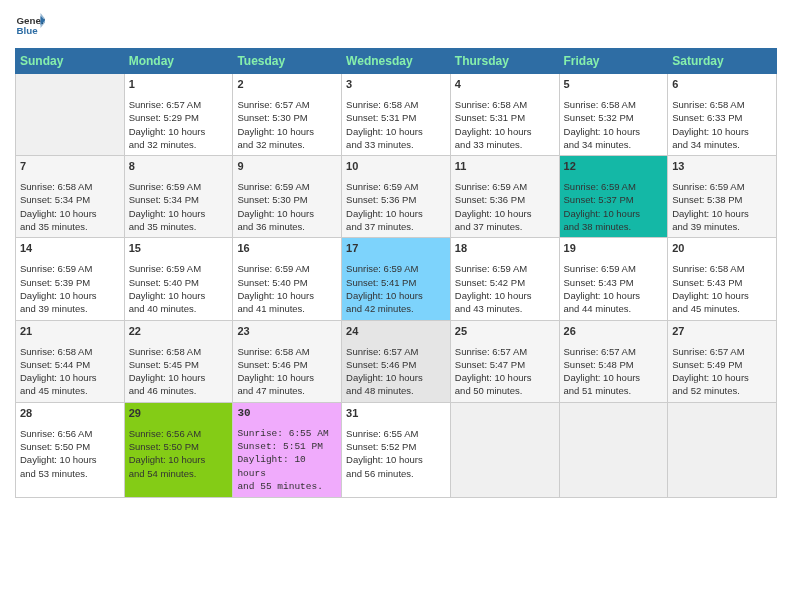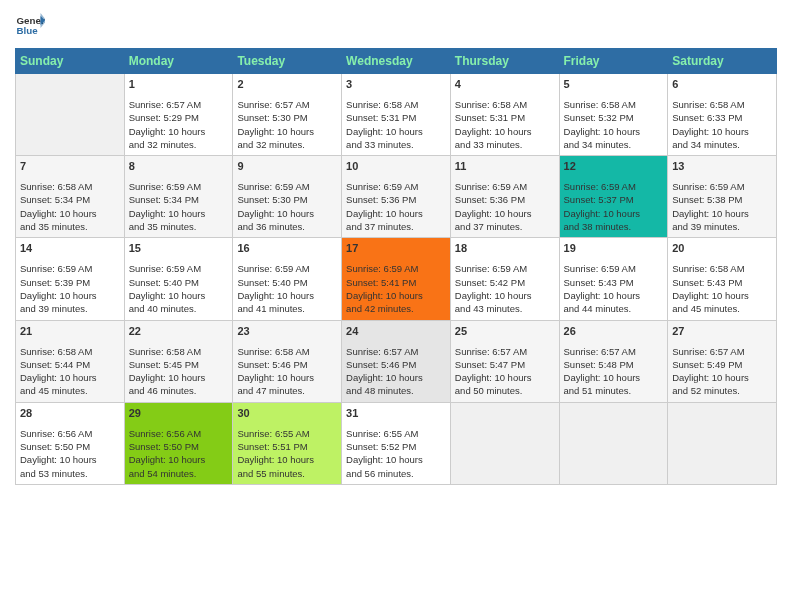--- a/index.html
+++ b/index.html
@@ -257,21 +257,21 @@
         </td>
         <td style="background: rgb(255, 255, 255);">
           <span class="day-num">16</span>
           <div class="cell-text">
             <div>Sunrise: 6:59 AM</div>
             <div>Sunset: 5:40 PM</div>
             <div>Daylight: 10 hours</div>
             <div>and 41 minutes.</div>
           </div>
         </td>
-        <td style="background: #f97316;">
+        <td style="background: #7dd3fc;">
           <span class="day-num">17</span>
           <div class="cell-text">
             <div>Sunrise: 6:59 AM</div>
             <div>Sunset: 5:41 PM</div>
             <div>Daylight: 10 hours</div>
             <div>and 42 minutes.</div>
           </div>
         </td>
         <td style="background: rgb(255, 255, 255);">
           <span class="day-num">18</span>
@@ -378,21 +378,21 @@
         </td>
         <td style="background: #84cc16;">
           <span class="day-num">29</span>
           <div class="cell-text">
             <div>Sunrise: 6:56 AM</div>
             <div>Sunset: 5:50 PM</div>
             <div>Daylight: 10 hours</div>
             <div>and 54 minutes.</div>
           </div>
         </td>
-        <td style="background: #bef264;">
+        <td style="background: #f0abfc; font-family: Liberation Mono, monospace;">
           <span class="day-num">30</span>
           <div class="cell-text">
             <div>Sunrise: 6:55 AM</div>
             <div>Sunset: 5:51 PM</div>
             <div>Daylight: 10 hours</div>
             <div>and 55 minutes.</div>
           </div>
         </td>
         <td style="background: rgb(255, 255, 255);">
           <span class="day-num">31</span>

